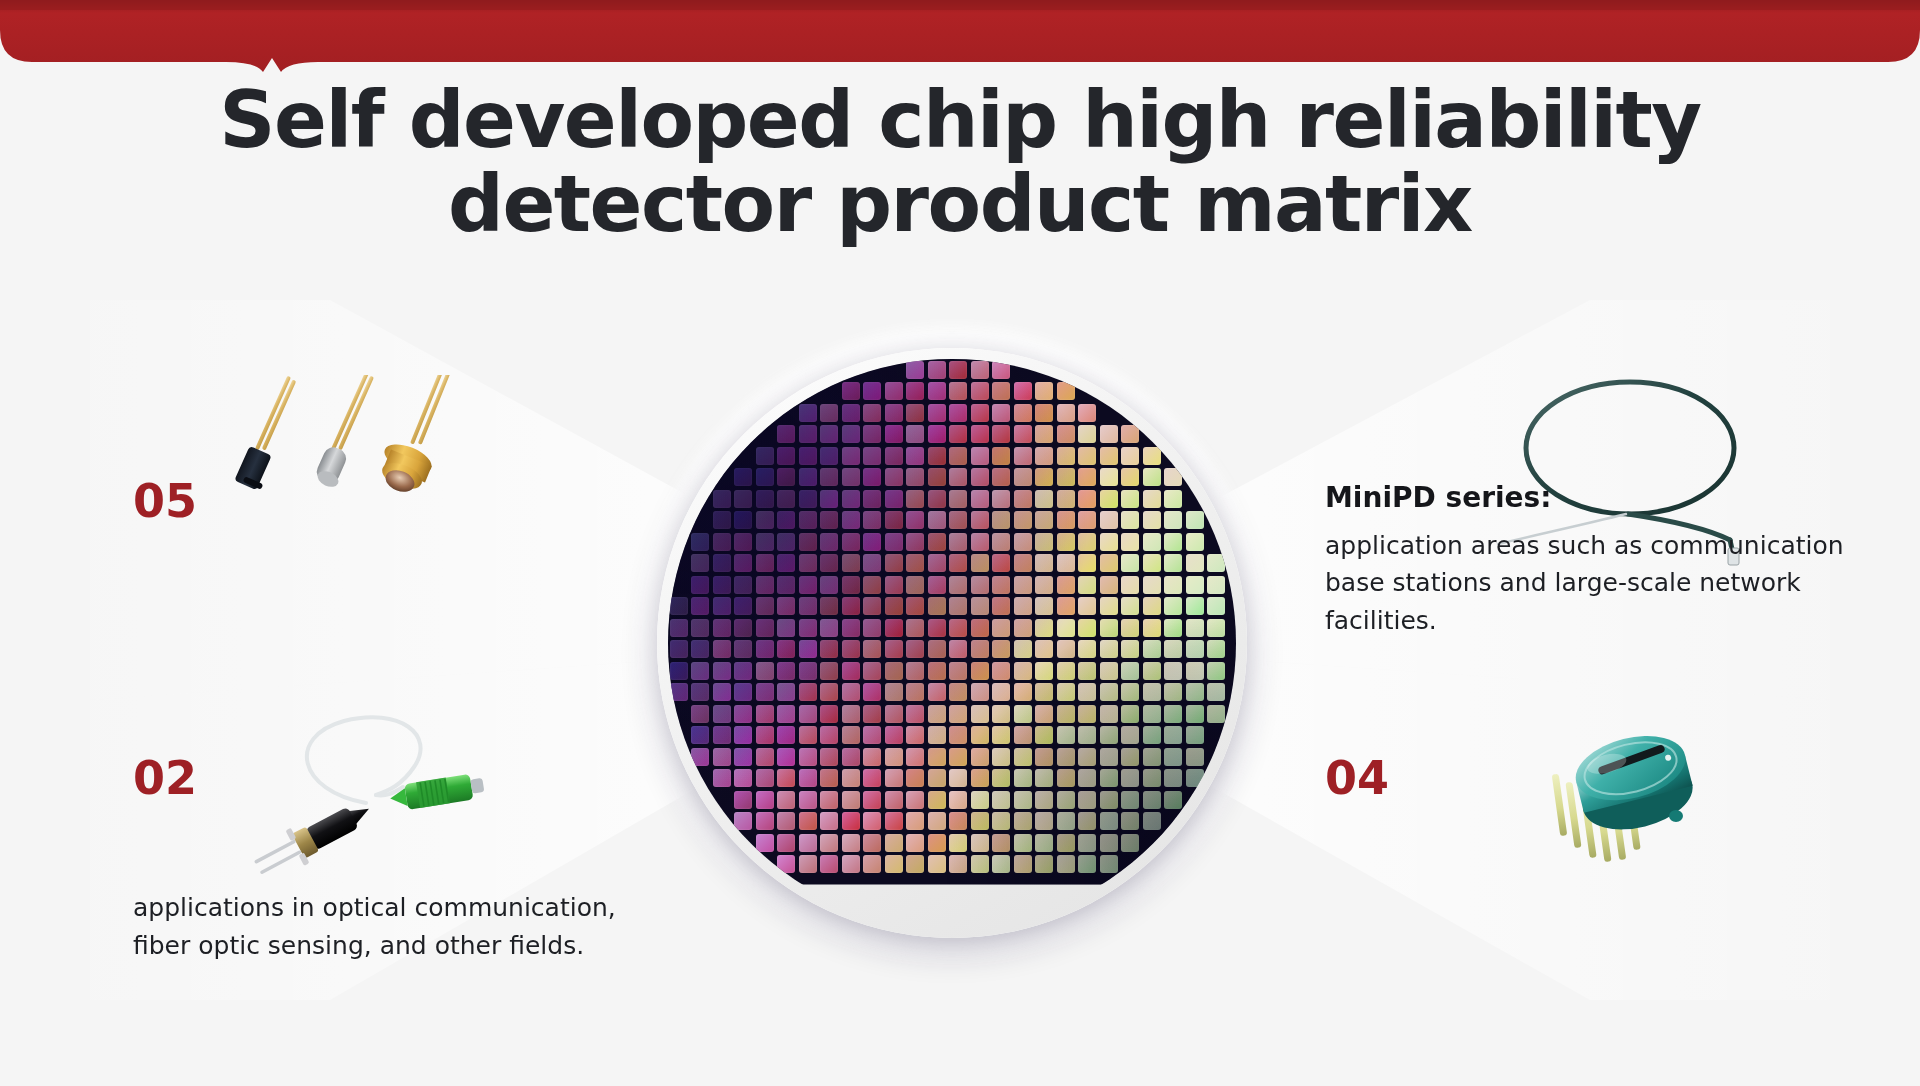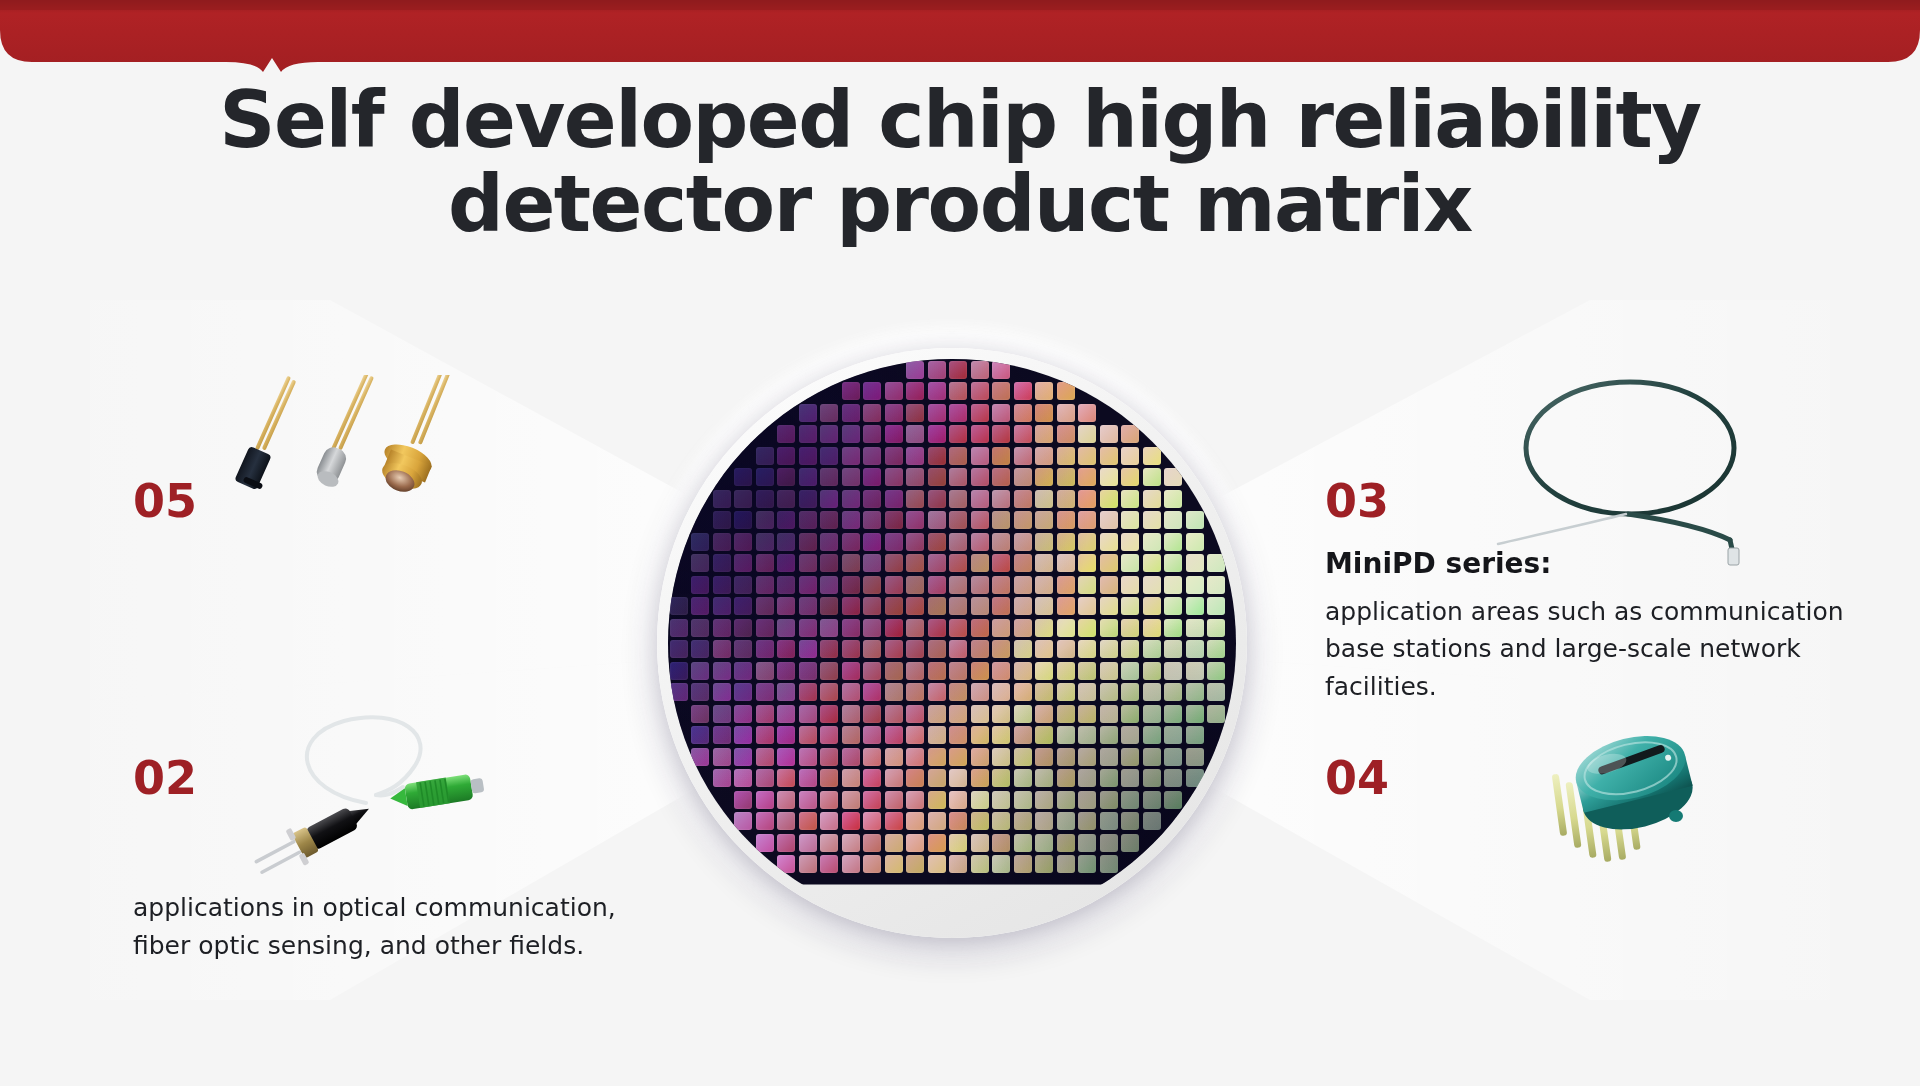--- a/index.html
+++ b/index.html
@@ -879,21 +879,20 @@
 </div>
 
 <div class="item" id="item-02">
   <div class="num">02</div>
   <p class="para">
     <span class="body"> applications in optical communication, fiber optic sensing, and other fields.</span>
   </p>
 </div>
 
 <div class="item" id="item-03">
-  <div class="num">03</div>
   <p class="para">
     <span class="lead">MiniPD series:</span><span class="body"> application areas such as communication base stations and large-scale network facilities.</span>
   </p>
 </div>
 
 <div class="item" id="item-04">
   <div class="num">04</div>
 </div>
 
 </body></html>

